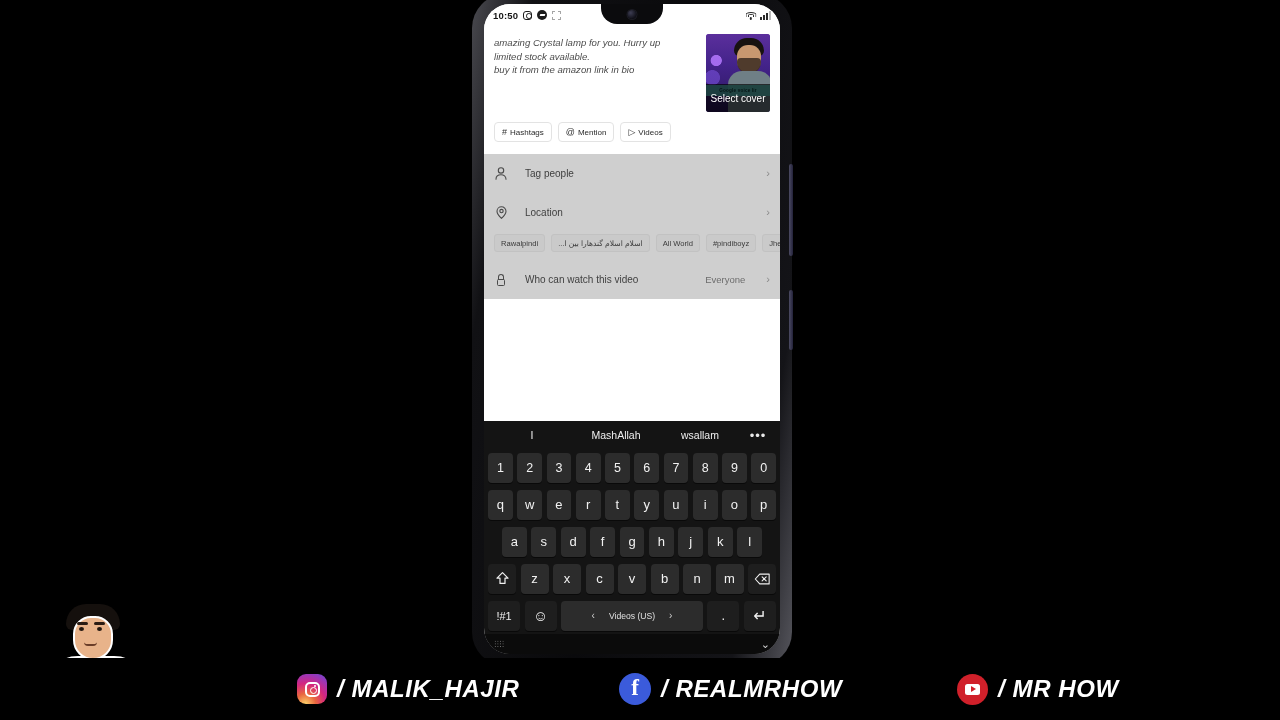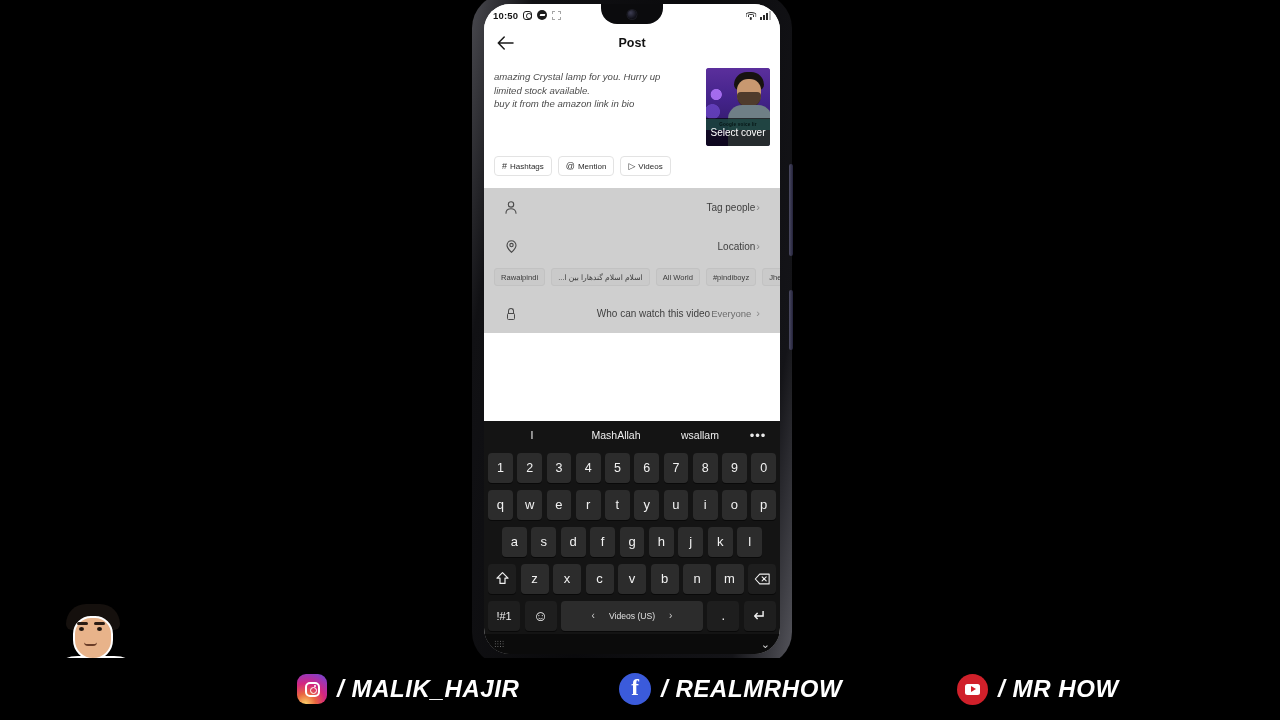--- a/index.html
+++ b/index.html
@@ -115,22 +115,22 @@
   #action-chips{background:#fff;display:flex;gap:6px;padding:10px 10px 12px 10px;}
   .action-chip{
     border:1px solid #e3e3e3;border-radius:4px;background:#fff;
     font-size:8px;color:#2a2a2a;padding:4px 7px;display:flex;align-items:center;gap:3px;
     cursor:pointer;white-space:nowrap;}
   .chip-gl{font-size:9px;color:#333;display:inline-flex;align-items:center;}
 
   
   #options-panel{background:#cfcfcf;}
   .opt-row{
-    display:flex;align-items:center;gap:1px;padding:0 20px;height:39px;
-    color:#3f3f3f;font-size:10px;cursor:pointer;position:relative;text-align:right;}
+    display:flex;align-items:center;gap:17px;padding:0 10px;height:39px;
+    color:#3f3f3f;font-size:10px;cursor:pointer;position:relative;}
   .opt-ic{width:14px;flex:none;display:flex;align-items:center;justify-content:center;}
   .opt-label{flex:1;}
   .opt-value{font-size:9.5px;color:#6d6d6d;margin-right:4px;}
   .chev{color:#8a8a8a;font-size:11px;line-height:1;}
   .plus-ic{color:#e0576b;font-size:15px;line-height:1;font-weight:300;}
 
   #tag-chip-row{display:flex;gap:6px;padding:2px 10px 8px 10px;overflow:hidden;}
   .tag-chip{
     border:1px solid #c2c2c2;border-radius:3px;background:#cacaca;
     font-size:7.6px;color:#3a3a3a;padding:3.5px 6px;white-space:nowrap;cursor:pointer;}
@@ -255,28 +255,20 @@
               <b></b>
               <b></b>
             </span>
         </span>
       </div>
 
       <div id="notch">
         <div id="camera-lens"></div>
       </div>
 
-      <div id="app-header">
-        <div id="back-button">
-          <svg width="17" height="14" viewBox="0 0 17 14">
-            <path d="M7.2 1 1.3 7l5.9 6M1.6 7H16" stroke="#1a1a1a" stroke-width="1.5" fill="none" stroke-linecap="round" stroke-linejoin="round"></path>
-          </svg>
-        </div>
-        <div id="page-title">Post</div>
-      </div>
 
       <div id="composer">
         <div id="caption-text">amazing Crystal lamp for you. Hurry up
 limited stock available.
 buy it from the amazon link in bio</div>
         <div id="cover-thumb">
           <div class="thumb-room"></div>
           <div class="thumb-person">
             <div class="tp-hair"></div>
               <div class="tp-face"></div>

